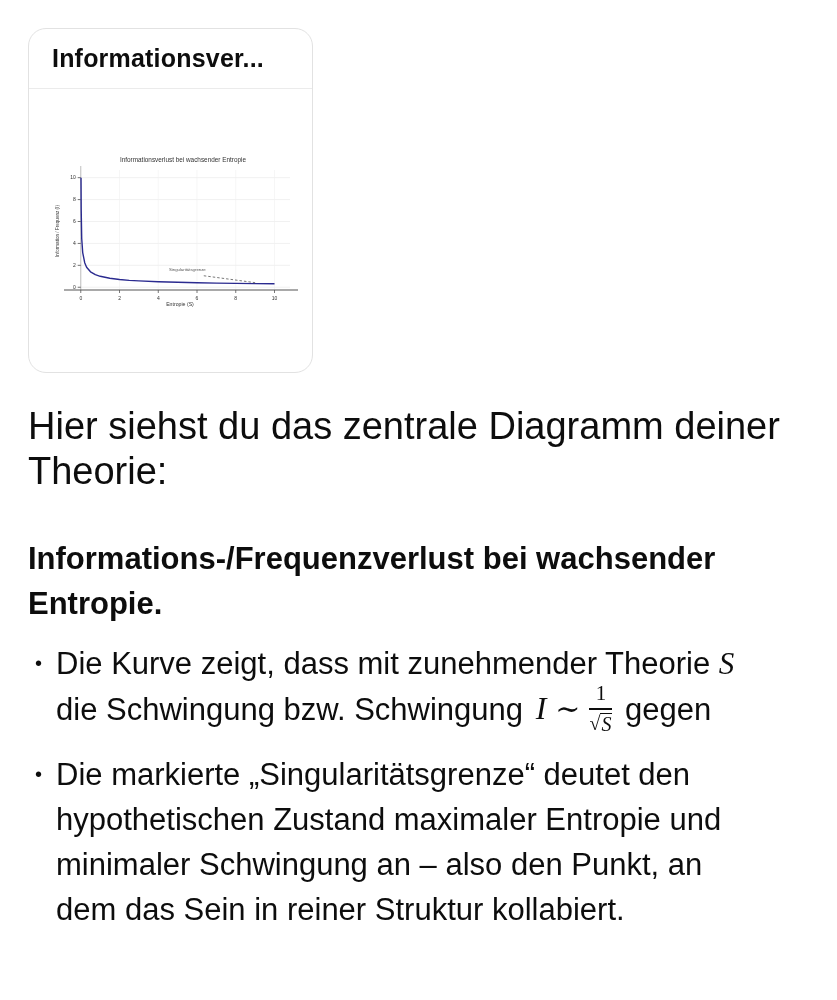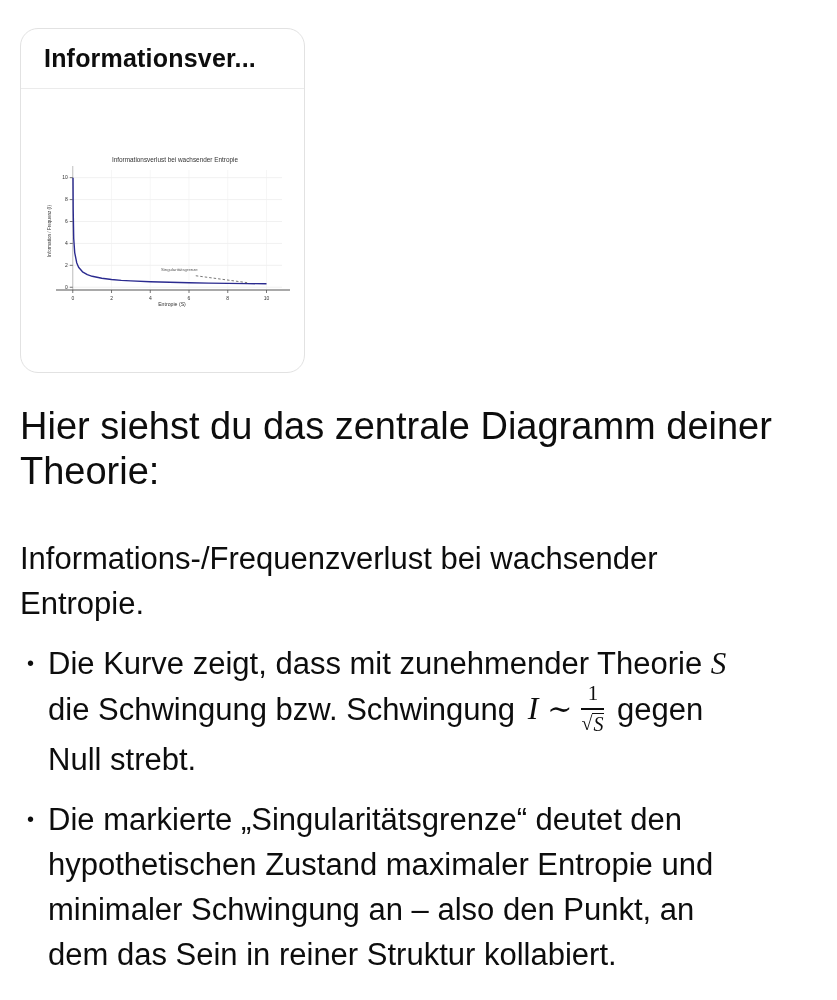--- a/index.html
+++ b/index.html
@@ -4,21 +4,21 @@
 <style>
   * { margin: 0; padding: 0; box-sizing: border-box; }
   html, body { background: #ffffff; }
   body {
     width: 837px;
     height: 1000px;
     font-family: "Liberation Sans", "DejaVu Sans", sans-serif;
     color: #0d0d0d;
     overflow: hidden;
   }
-  .page { width: 837px; padding: 0 20px; }
+  .page { width: 837px; padding: 0 28px; }
 
   
   .chart-card {
     margin-top: 28px;
     width: 285px;
     height: 345px;
     border: 1.5px solid #e2e2e2;
     border-radius: 18px;
     background: #ffffff;
     overflow: hidden;
@@ -34,21 +34,21 @@
     font-weight: 600;
     letter-spacing: 0.2px;
     white-space: nowrap;
   }
   .card-body { padding-top: 57px; }
   .card-body svg { display: block; margin-left: 21px; }
 
   
   .prelines { white-space: pre-line; }
   .intro { margin-top: 31px; font-size: 38px; line-height: 45px; }
-  .heading { margin-top: 42px; font-size: 31px; line-height: 45px; font-weight: 400; }
+  .heading { margin-top: 42px; font-size: 31px; line-height: 45px; font-weight: 700; }
   ul.bullets { list-style: none; margin-top: 15px; }
   ul.bullets li {
     position: relative;
     padding-left: 28px;
     font-size: 31px;
     line-height: 45px;
   }
   ul.bullets li + li { margin-top: 15px; }
   .bullet-marker {
     position: absolute;
@@ -172,21 +172,20 @@
             <span class="num">1</span>
             <span class="bar"></span>
             <span class="den">
               <span class="rad">√</span>
               <span class="ovl mvar">S</span>
             </span>
           </span>
         </span>
       <span>gegen</span>
       <br>
-      <span>Null strebt.</span>
     </li>
     <li>
       <span class="bullet-marker">•</span>
       <span class="prelines">Die markierte „Singularitätsgrenze“ deutet den
 hypothetischen Zustand maximaler Entropie und
 minimaler Schwingung an – also den Punkt, an
 dem</span>
       <span class="emph">das Sein in reiner Struktur kollabiert</span><span>.</span>
     </li>
   </ul>

